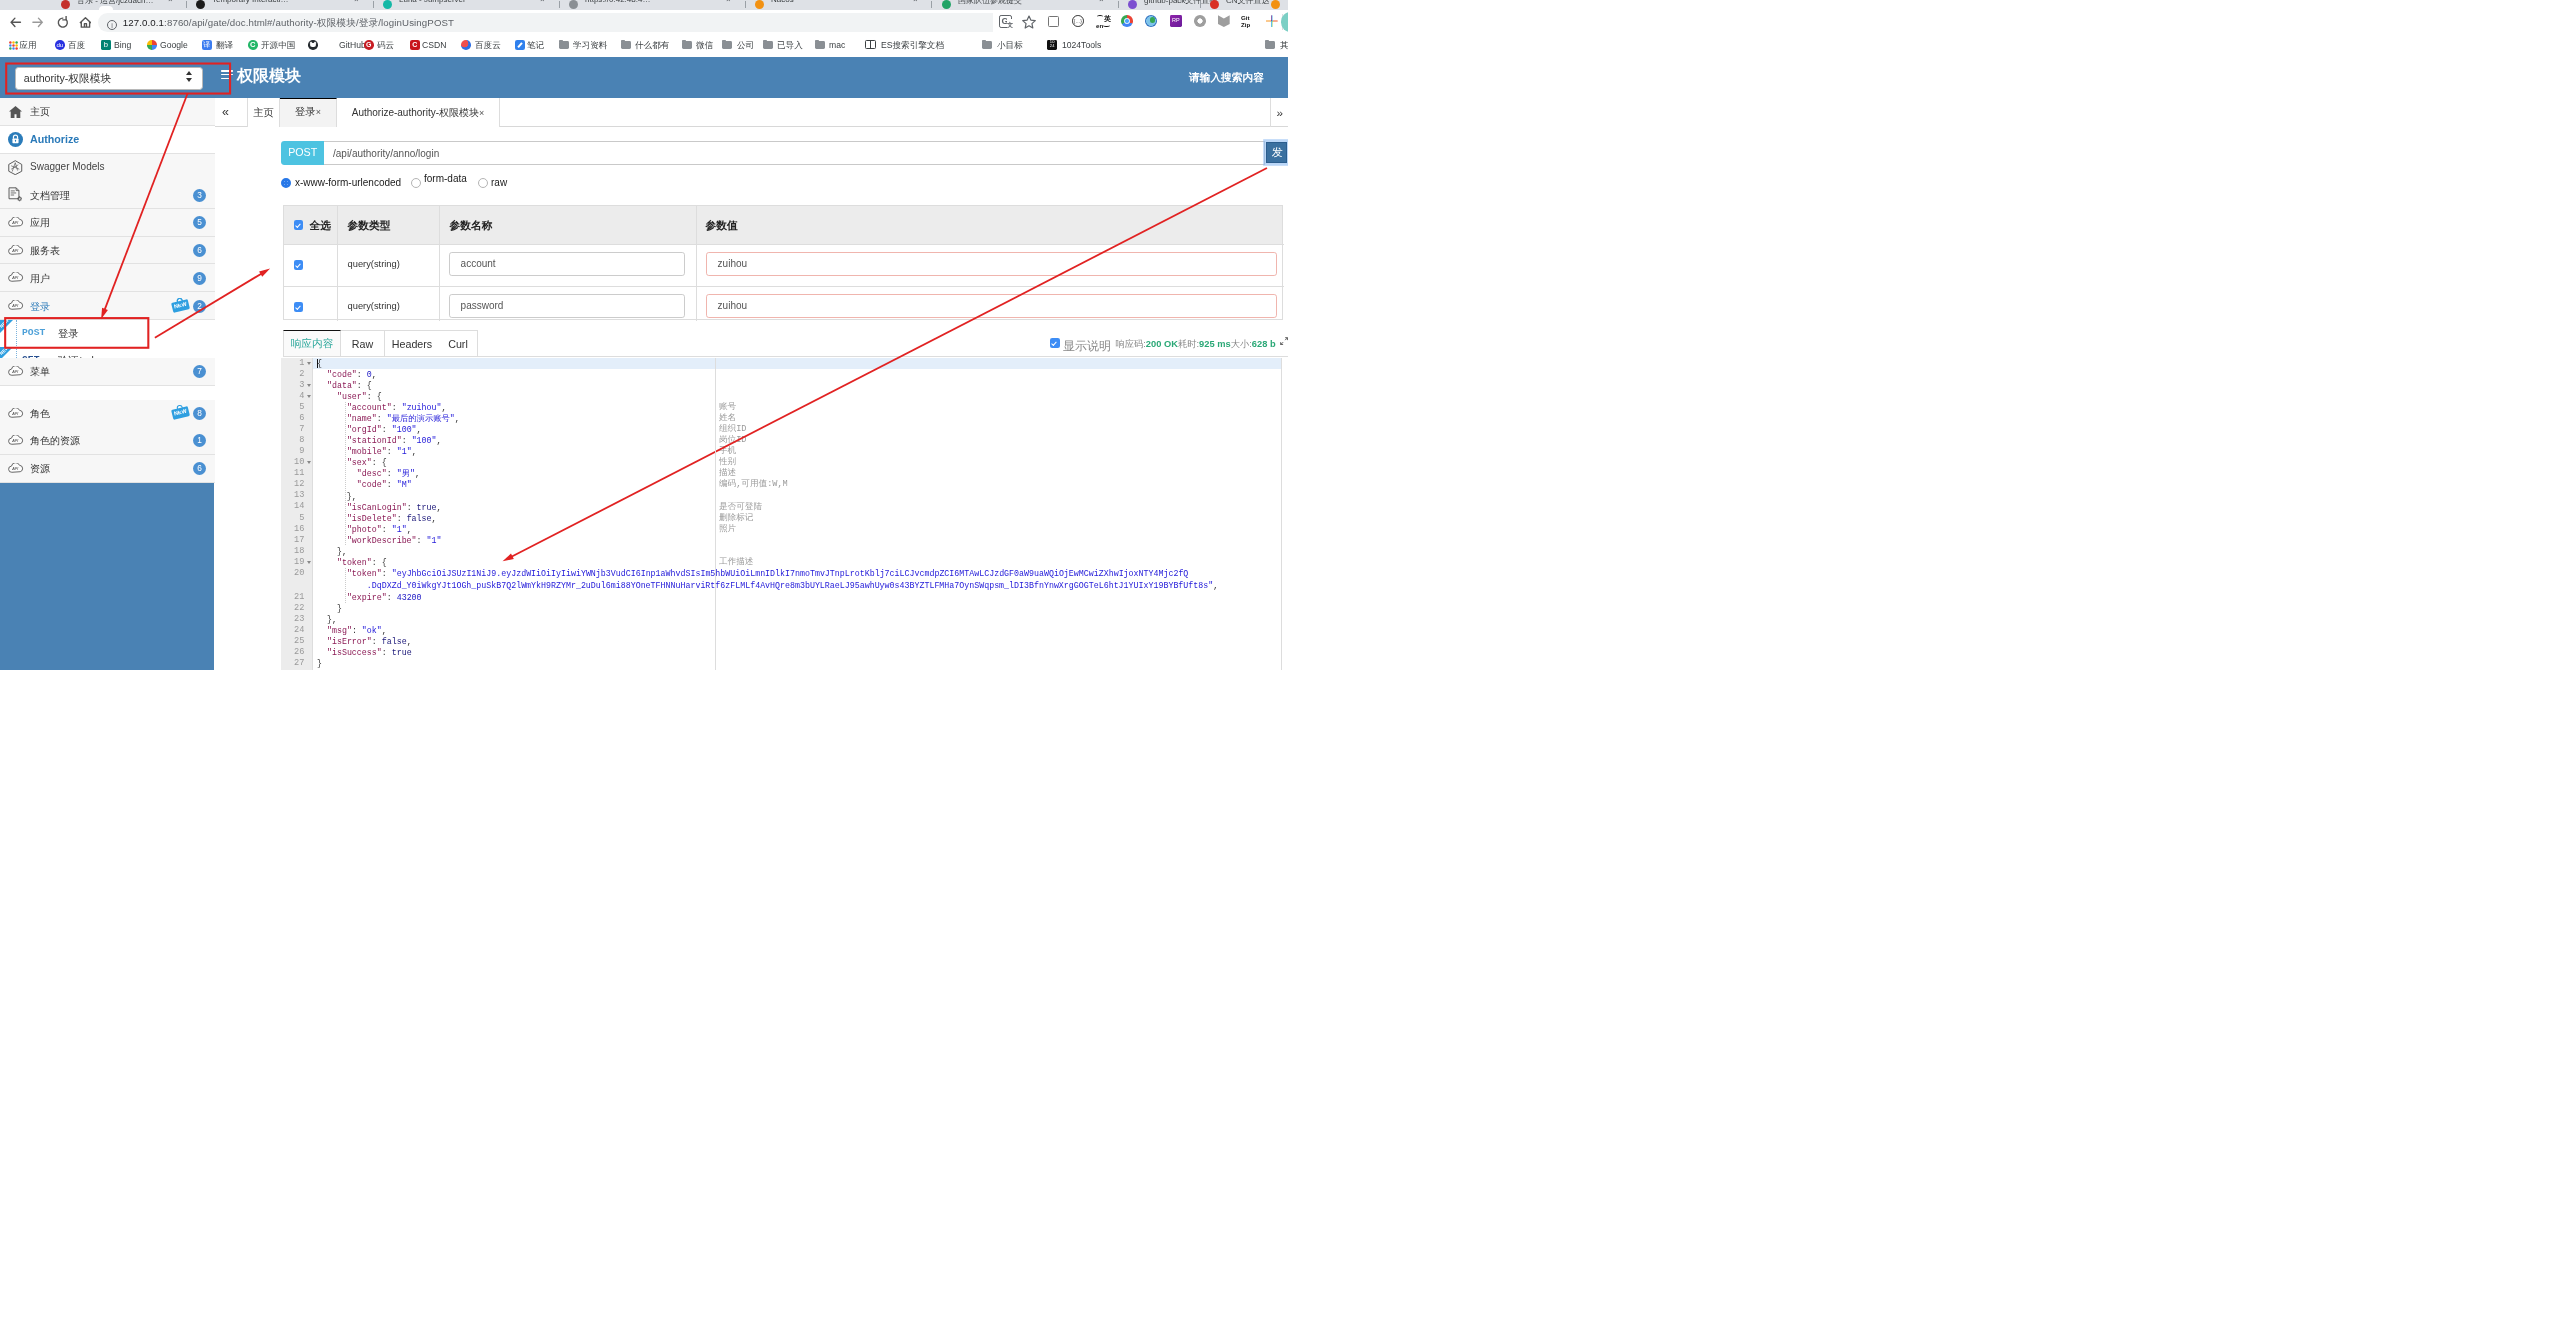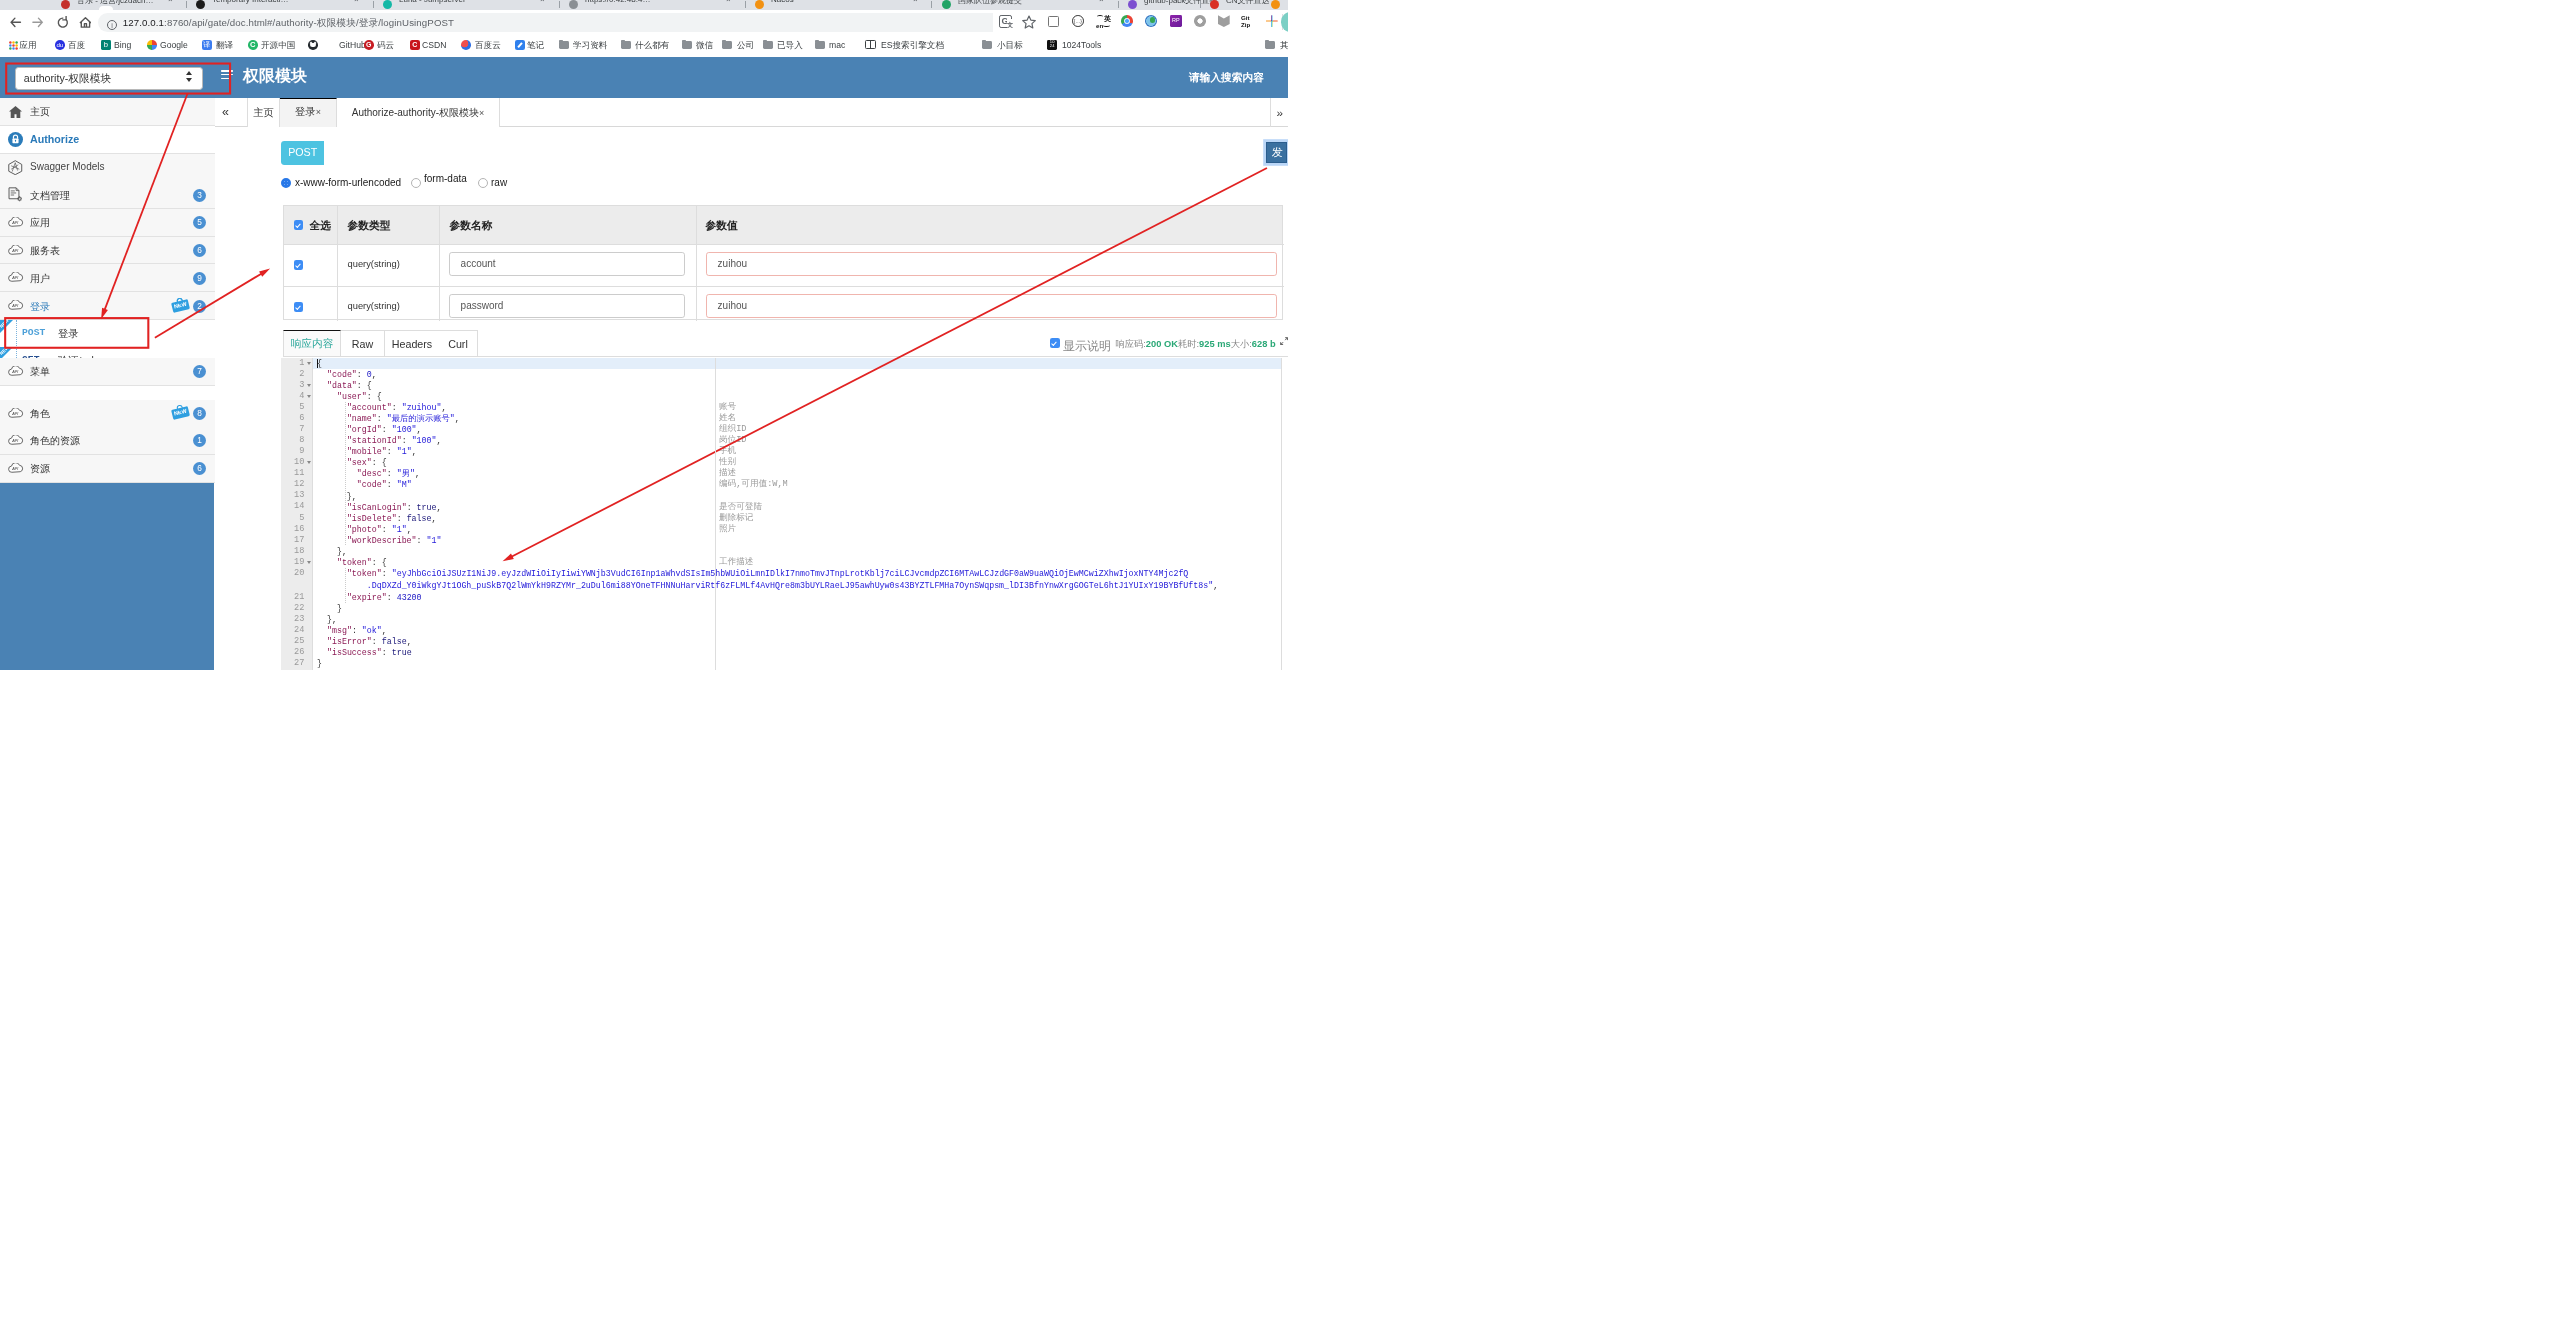--- a/index.html
+++ b/index.html
@@ -229,21 +229,21 @@
 
 <div id="appheader" class="abs"></div>
 <div id="selbox" class="abs" style="width:188px">authority-权限模块</div>
 <span class="abs" style="left:186px;top:71px;width:0;height:0;border-left:3.1px solid transparent;border-right:3.1px solid transparent;border-bottom:4.1px solid #333"></span>
 <span class="abs" style="left:186px;top:78px;width:0;height:0;border-left:3.1px solid transparent;border-right:3.1px solid transparent;border-top:4.1px solid #333"></span>
 <div id="hamb" class="abs">
       <div></div>
       <div></div>
       <div style="width:8.3px"></div>
     </div>
-<div id="apptitle" class="abs" style="left:243px">权限模块</div>
+<div id="apptitle" class="abs" style="left:237px">权限模块</div>
 <div id="searchph" class="abs">请输入搜索内容</div>
 
 <div id="sidebar" class="abs">
   <div class="mrow" style="top:0;height:28px">
     <svg class="abs" style="left:9px;top:7.6px" width="13" height="12.4" viewBox="0 0 19 18">
           <path fill="#555" d="M9.5 0 L0 8 h2.5 v10 h5.5 v-6 h3 v6 h5.5 V8 H19 Z"></path>
         </svg>
     <span class="mtext" style="top:7px">主页</span>
   </div>
   <div class="mrow white" style="top:28px;height:28px">
@@ -365,20 +365,21 @@
   <span class="abs" style="left:7px;top:0;font-size:12.4px;color:#333;line-height:29px">«</span>
   <div class="ttab" style="left:32px;width:33px;border-left:0.7px solid #ddd">主页</div>
   <div class="ttab" style="left:65px;width:57px;background:#f3f3f3;border-top:1.7px solid #000;line-height:26px">登录<span style="font-size:9px;color:#555">×</span></div>
   <div class="ttab" style="left:122px;width:163px;font-size:10px">Authorize-authority-权限模块<span style="font-size:9px;color:#555">×</span></div>
   <span class="abs" style="left:1055px;top:0;width:18.3px;height:29px;border-left:0.7px solid #ddd;text-align:center;font-size:11.7px;color:#333;line-height:29px">»</span>
 </div>
 
 
 <div id="content" class="abs">
   <div id="postbtn" class="abs" style="left:7.2px;top:13.5px">POST</div>
+  <div id="urlinput" class="abs" style="left:50px;top:13.5px">/api/authority/anno/login</div>
   <div class="radio on" style="left:7.2px;top:51px"></div>
       <span class="rlabel" style="left:21px;top:50px">x-www-form-urlencoded</span>
   <div class="radio off" style="left:137px;top:51px"></div>
       <span class="rlabel" style="left:150px;top:46px">form-data</span>
   <div class="radio off" style="left:204px;top:51px"></div>
       <span class="rlabel" style="left:217px;top:50px">raw</span>
 
   <div class="abs" style="left:8.6px;top:78px;width:1000px;height:115px;border:0.7px solid #ddd">
     <div class="abs" style="left:0;top:0;width:998px;height:38px;background:#ececec"></div>
     <div class="tcol" style="left:53px"></div>

